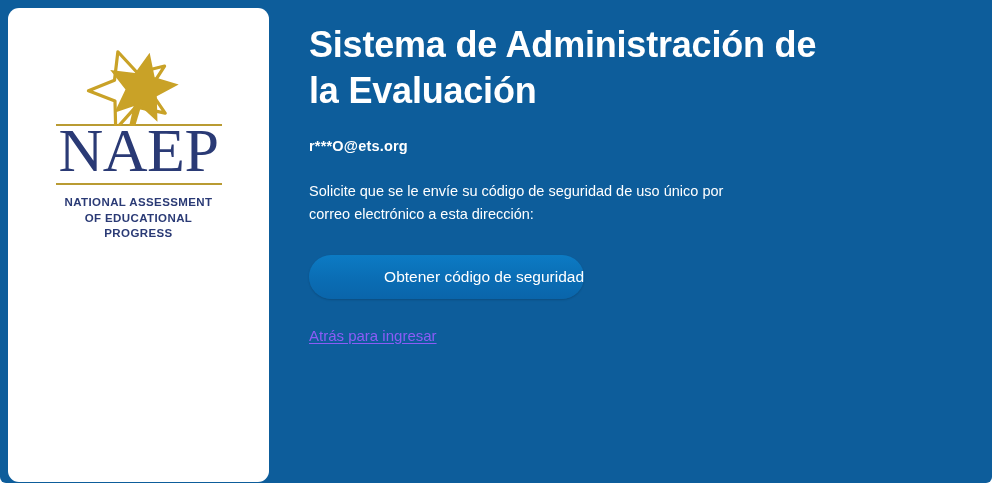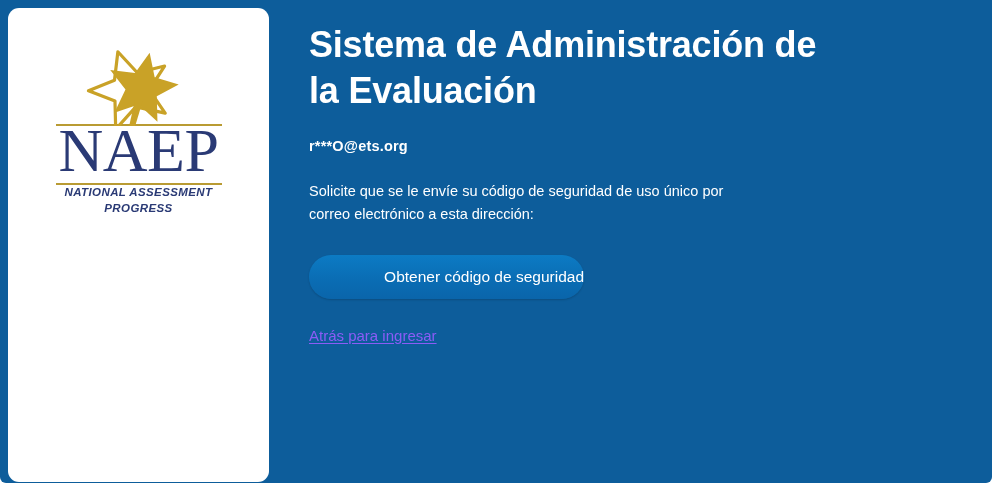--- a/index.html
+++ b/index.html
@@ -84,29 +84,28 @@
     position: relative;
     z-index: 1;
   }
   .logo-rule-bottom {
     width: 166px;
     height: 2px;
     background: #b99b33;
     margin-top: 4px;
   }
   .logo-tagline {
-    margin-top: 0;
+    margin-top: 10px;
     text-align: center;
     font-family: "Liberation Sans", "DejaVu Sans", sans-serif;
     font-size: 11.5px;
     font-weight: bold;
     letter-spacing: 0.4px;
     line-height: 1.35;
     color: #2a3a75;
-    font-style: italic;
   }
 
   
   #content {
     position: absolute;
     left: 309px;
     top: 0;
     width: 620px;
     color: #ffffff;
   }
@@ -191,20 +190,21 @@
       </div>
 
       <div class="logo-rule"></div>
 
       <div class="logo-word">NAEP</div>
 
       <div class="logo-rule-bottom"></div>
 
       <div class="logo-tagline">
         <span class="row-break">NATIONAL ASSESSMENT</span>
+        <span class="row-break">OF EDUCATIONAL</span>
         <span class="row-break">PROGRESS</span>
       </div>
 
     </div>
   </div>
 
   <div id="content">
 
     <h1 id="page-title">Sistema de Administración de la Evaluación</h1>
 

